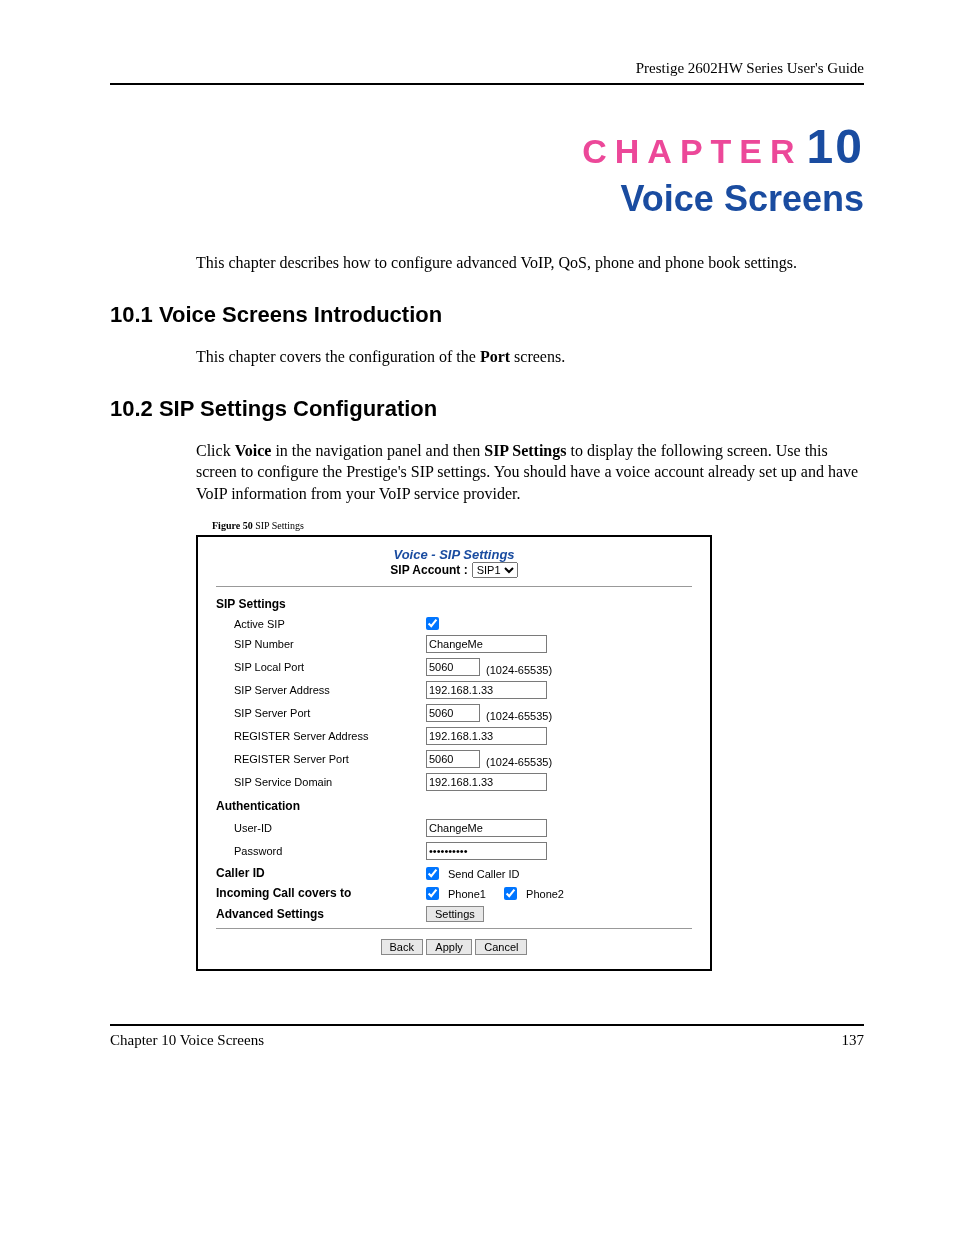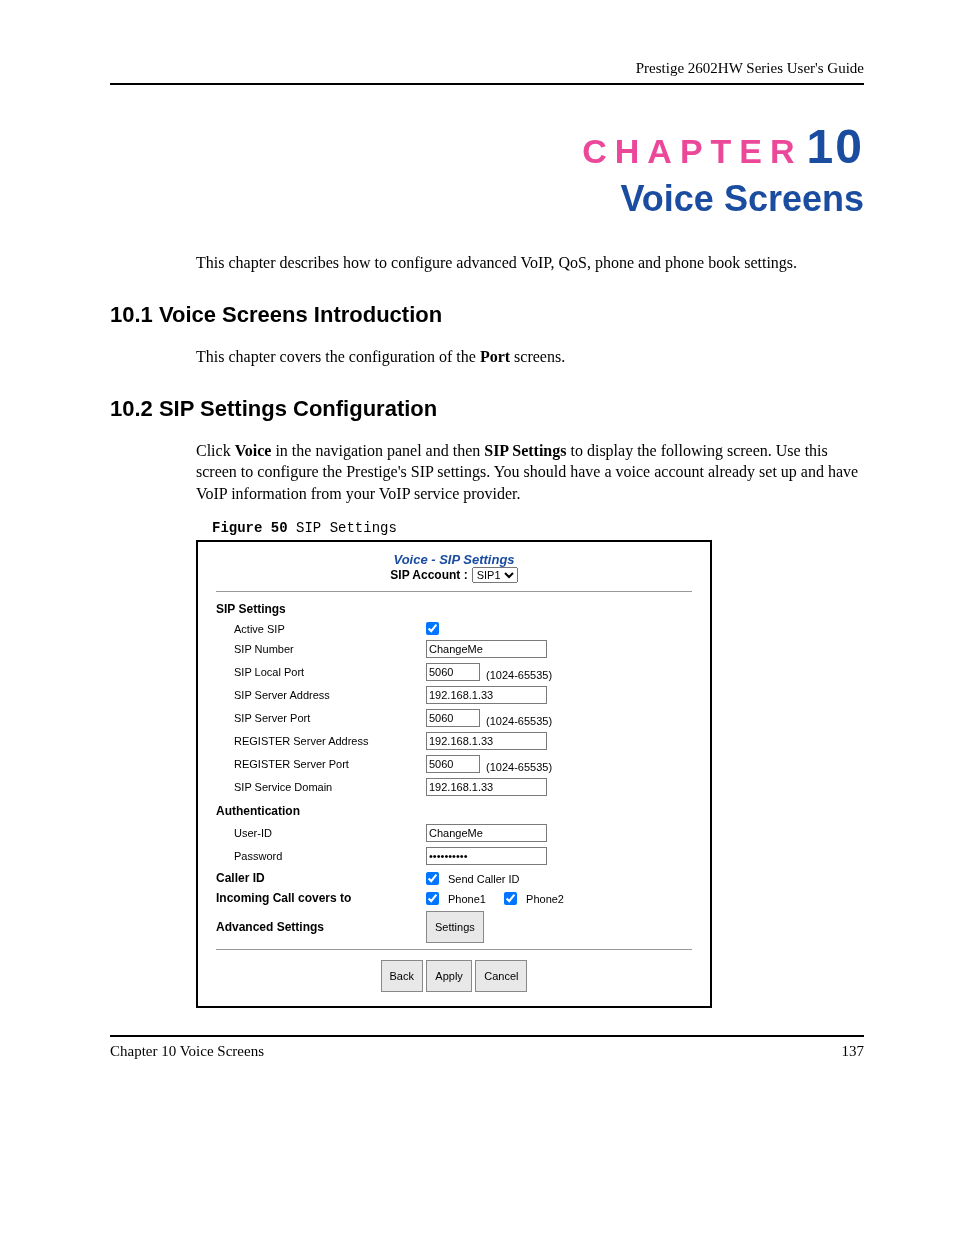--- a/index.html
+++ b/index.html
@@ -65,22 +65,22 @@
   }
   .body-text {
     font-size: 16px;
     margin: 0 0 16px 86px;
     line-height: 1.35;
   }
   .body-text b {
     font-weight: bold;
   }
   .figure-caption {
-    font-family: Liberation Mono, monospace;
-    font-size: 14px;
+    font-family: Liberation Serif, serif;
+    font-size: 10px;
     margin: 10px 0 4px 86px;
     padding-left: 16px;
   }
   .figure-caption b { font-weight: bold; }
   .screenshot {
     margin-left: 86px;
     border: 2px solid #000;
     width: 516px;
     padding: 10px 18px 14px 18px;
     font-family: Arial, Helvetica, sans-serif;
@@ -164,32 +164,32 @@
     margin: 6px 0;
   }
   .ss-bold-label {
     width: 210px;
     font-weight: bold;
     font-size: 12px;
   }
   .ss-button {
     font-size: 11px;
     font-family: Arial, Helvetica, sans-serif;
-    padding: 9px 8px;
+    padding: 1px 8px;
     background: #e8e8e8;
     border: 1px solid #888;
     cursor: pointer;
   }
   .ss-bottom-buttons {
     text-align: center;
     margin-top: 2px;
   }
   .footer {
     position: absolute;
-    bottom: 45px;
+    bottom: 56px;
     left: 110px;
     right: 90px;
   }
   .footer-row {
     display: flex;
     justify-content: space-between;
     font-size: 15px;
     margin-top: 6px;
   }
 </style>

